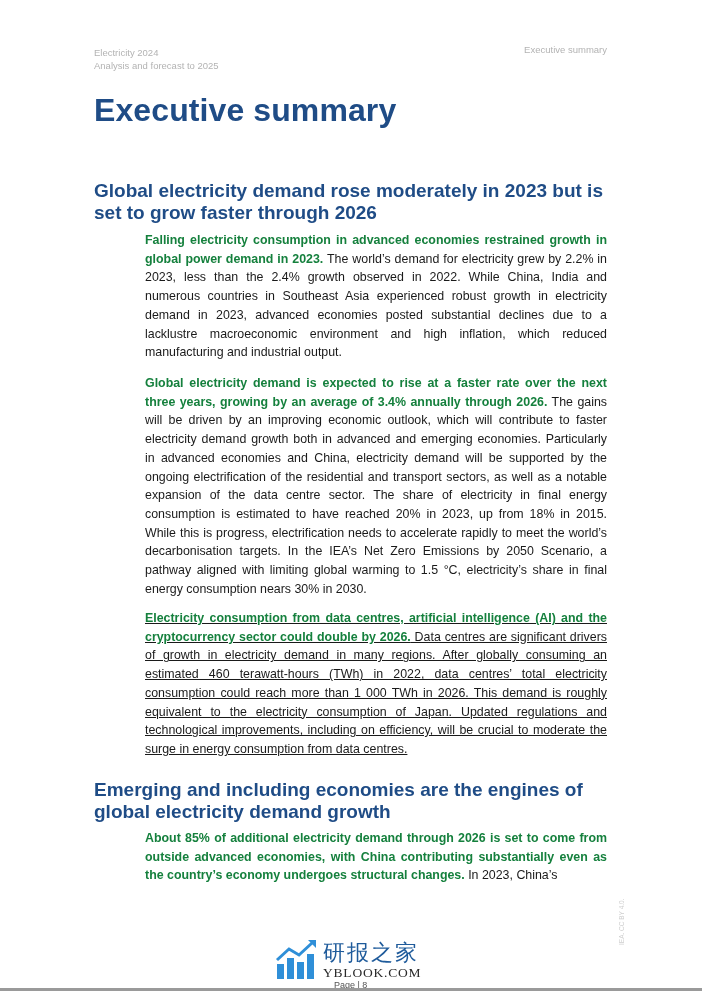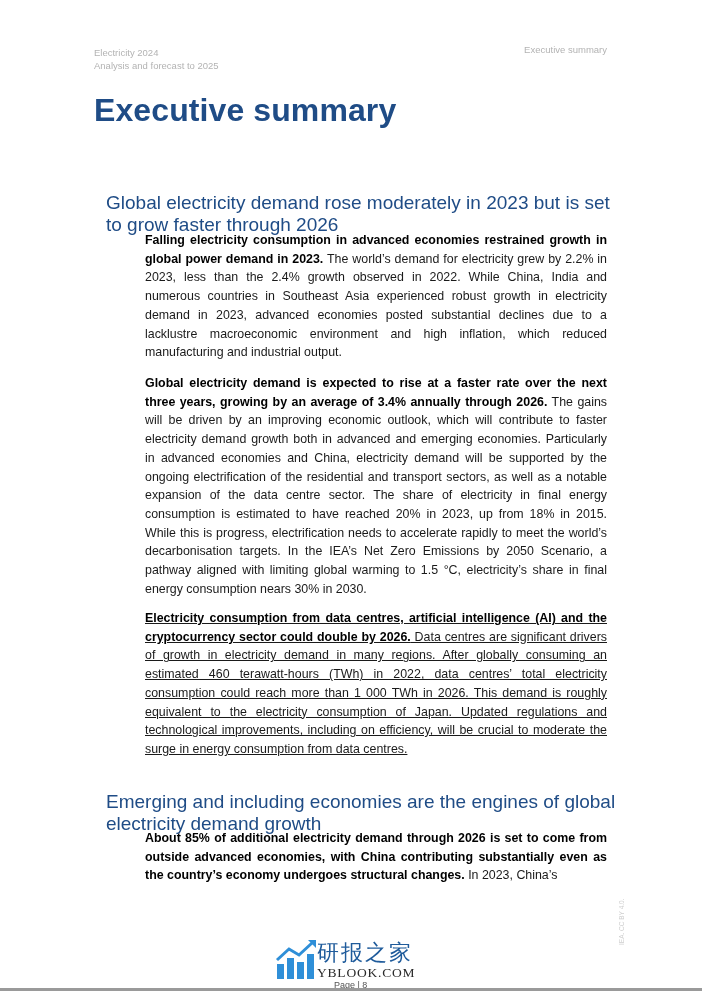--- a/index.html
+++ b/index.html
@@ -1,32 +1,32 @@
 <!DOCTYPE html>
 <html><head>
 <meta charset="utf-8">
 <style>
   html, body { margin:0; padding:0; background:#ffffff; }
   body { width:702px; height:991px; position:relative; overflow:hidden; font-family:"Liberation Sans", sans-serif; color:#1a1a1a; }
   .hdr-left { position:absolute; left:94px; top:46px; font-size:9.5px; line-height:13px; color:#b3b3b3; }
   .hdr-right { position:absolute; right:95px; top:43px; font-size:9.5px; line-height:13px; color:#b3b3b3; }
   .title { position:absolute; left:94px; top:92px; font-size:32px; font-weight:bold; color:#1f4c86; margin:0; letter-spacing:0.1px; }
-  .h2 { position:absolute; left:94px; font-size:19px; line-height:22px; font-weight:normal; color:#1f4c86; margin:12px; width:520px; }
+  .h2 { position:absolute; left:94px; font-size:19px; line-height:22px; font-weight:bold; color:#1f4c86; margin:0; width:520px; }
   .h2.s1 { top:180px; }
   .h2.s2 { top:779px; }
   .para { position:absolute; left:145px; width:462px; font-size:12.4px; line-height:18.7px; text-align:justify; margin:0; color:#1a1a1a; }
-  .para b { font-weight:bold; color:#000000; }
+  .para b { font-weight:bold; color:#15803d; }
   .p1 { top:231px; }
   .p2 { top:374px; }
   .p3 { top:609px;text-decoration:underline; }
   .p4 { top:829px; }
   .pagenum { position:absolute; left:334px; top:936px; font-size:9px; color:#555;margin-top:44px; }
   .license { position:absolute; left:618px; top:945px; transform:rotate(-90deg); transform-origin:left top; font-size:6.5px; color:#cfcfcf; white-space:nowrap; }
   .wm { position:absolute; left:275px; top:938px; display:flex; align-items:center; }
-  .wm-text { display:flex; flex-direction:column; }
+  .wm-text { margin-left:6px; display:flex; flex-direction:column; }
   .wm-cn { font-family:"DejaVu Sans", sans-serif; font-size:22px; color:#1f5b9b; letter-spacing:2px; line-height:24px; }
   .wm-en { font-family:Liberation Serif, serif; font-size:13.5px; color:#2a2a2a; letter-spacing:0.8px; line-height:16px; }
   .bottom-line { position:absolute; left:0; bottom:0; width:702px; height:3px; background:#9a9a9a; }
 </style>
 </head>
 <body>
 
 <div class="hdr-left">
   <div>Electricity 2024</div>
   <div>Analysis and forecast to 2025</div>

